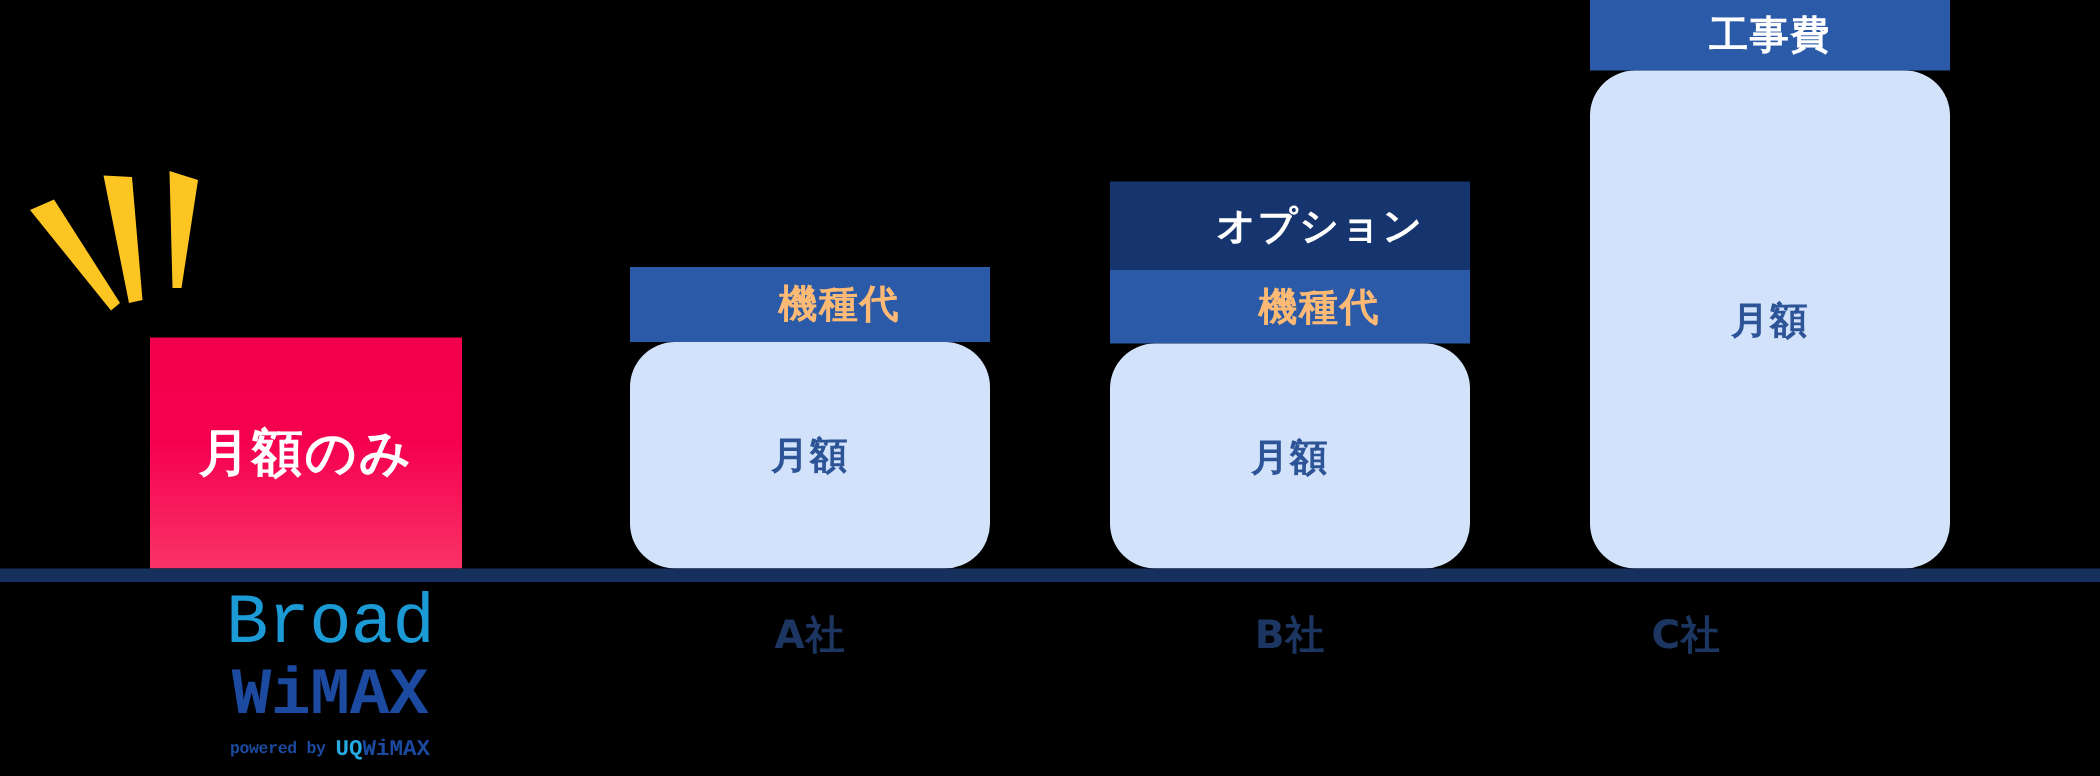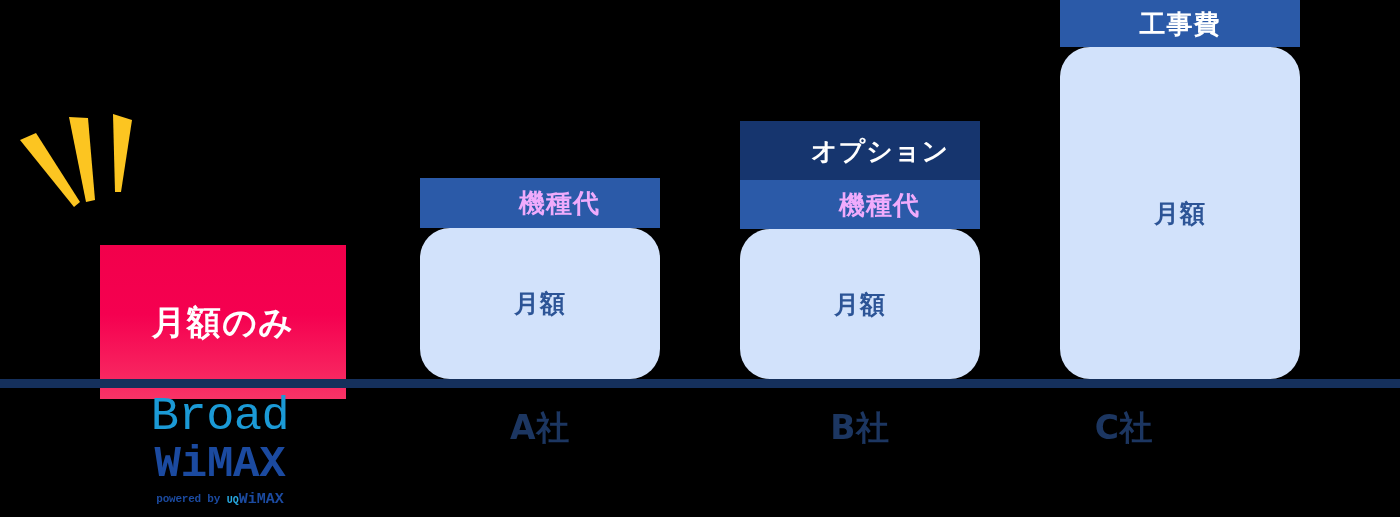--- a/index.html
+++ b/index.html
@@ -49,21 +49,21 @@
   
   .seg.option {
     background: #16356e;
     color: #ffffff;
     font-weight: 700;
     font-size: 26px;
     padding-left: 40px;
   }
   .seg.device {
     background: #2b5aa8;
-    color: #f0abfc;
+    color: #fdba74;
     font-weight: 700;
     font-size: 26px;
     padding-left: 39px;
   }
   .seg.construction {
     background: #2b5aa8;
     color: #ffffff;
     font-weight: 700;
     font-size: 26px;
   }
@@ -80,21 +80,21 @@
     font-weight: 700;
     font-size: 34px;
   }
 
   
   .cat-label {
     position: absolute;
     text-align: center;
     color: #1c3661;
     font-weight: 700;
-    font-size: 33px;
+    font-size: 26px;
     top: 406px;
     letter-spacing: 0.02em;
   }
 
   
   .sparkle {
     position: absolute;
     left: 14px;
     top: 112px;
     width: 140px;
@@ -131,21 +131,21 @@
     font-weight: 700;
     line-height: 1;
     white-space: nowrap;
   }
   .logo-powered .pb {
     color: #1b4aa0;
     letter-spacing: -0.02em;
   }
   .logo-powered .uq {
     color: #27a9e1;
-    font-size: 10px;
+    font-size: 15px;
     font-weight: 700;
     vertical-align: -1px;
   }
   .logo-powered .uqw {
     color: #1b4aa0;
     font-size: 15px;
     font-weight: 700;
     vertical-align: -1px;
   }
 </style>
@@ -154,21 +154,21 @@
 
 <div id="root">
 
   <svg class="sparkle" viewBox="0 0 140 100" aria-hidden="true">
     <polygon points="6,28 22,21 66,90 60,95" fill="#fcc521"></polygon>
     <polygon points="55,5 74,6 81,88 72,90" fill="#fcc521"></polygon>
     <polygon points="99,2 118,8 107,80 101,80" fill="#fcc521"></polygon>
   </svg>
 
   <div id="bars-layer">
-      <div class="bar" style="left: 100px; width: 246px; top: 225px; height: 154px; margin-top: 20px;">
+      <div class="bar" style="left: 100px; width: 208px; top: 225px; height: 154px;">
         <div class="seg monthly-only" style="height: 154px;">
           <span class="seg-label">月額のみ</span>
         </div>
       </div>
       <div class="bar" style="left: 420px; width: 240px; top: 178px; height: 201px;">
         <div class="seg device" style="height: 50px;">
           <span class="seg-label">機種代</span>
         </div>
         <div class="seg monthly" style="height: 151px;">
           <span class="seg-label">月額</span>

